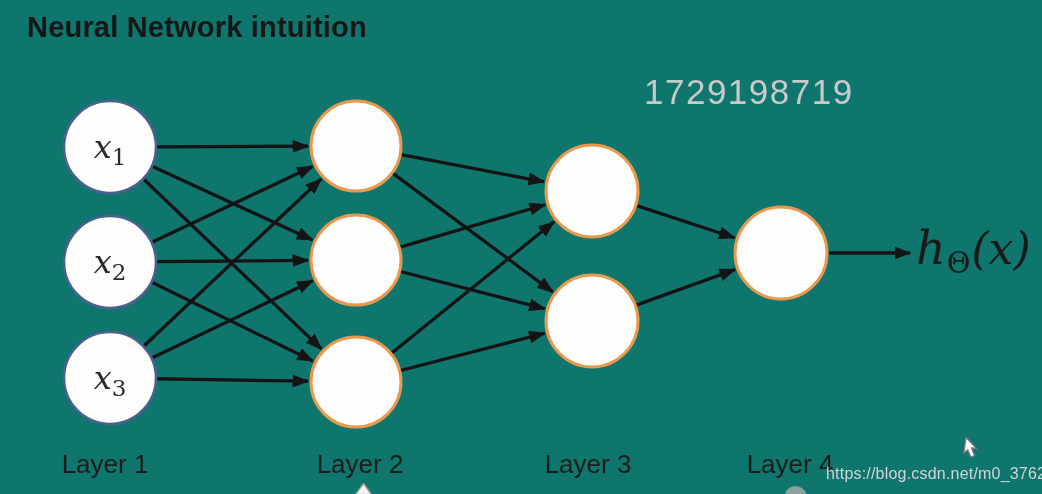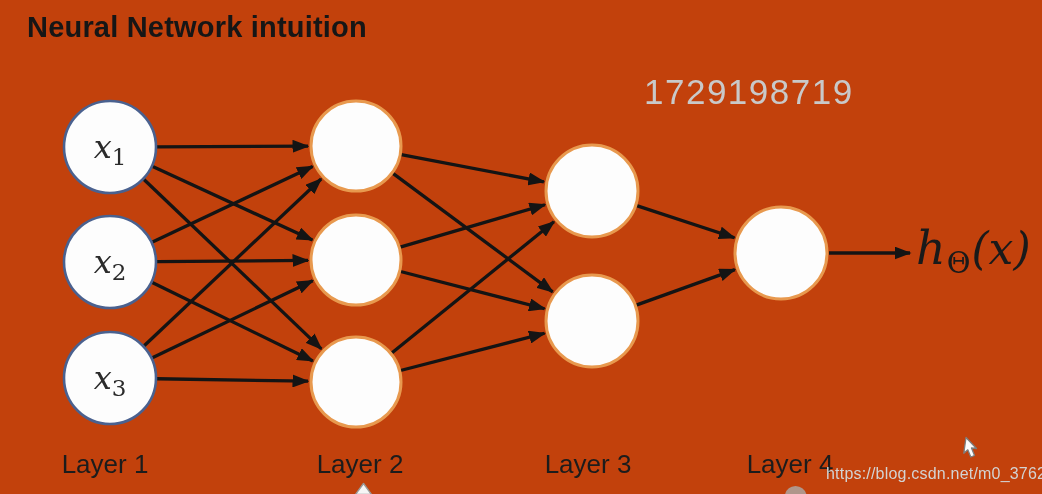--- a/index.html
+++ b/index.html
@@ -1,21 +1,21 @@
 <!DOCTYPE html>
 <html><head>
 <meta charset="utf-8">
 <style>
   html, body { margin: 0; padding: 0; }
   body { font-family: "Liberation Sans", sans-serif; background: #e9e9e9; }
   #stage {
     position: relative;
     width: 1042px;
     height: 494px;
-    background: #c2410c;
+    background: #0f766e;
     overflow: hidden;
   }
   .title {
     position: absolute;
     left: 27px;
     top: 11px;
     font-family: "Liberation Sans", sans-serif;
     font-size: 29px;
     font-weight: 700;
     letter-spacing: 0.2px;

